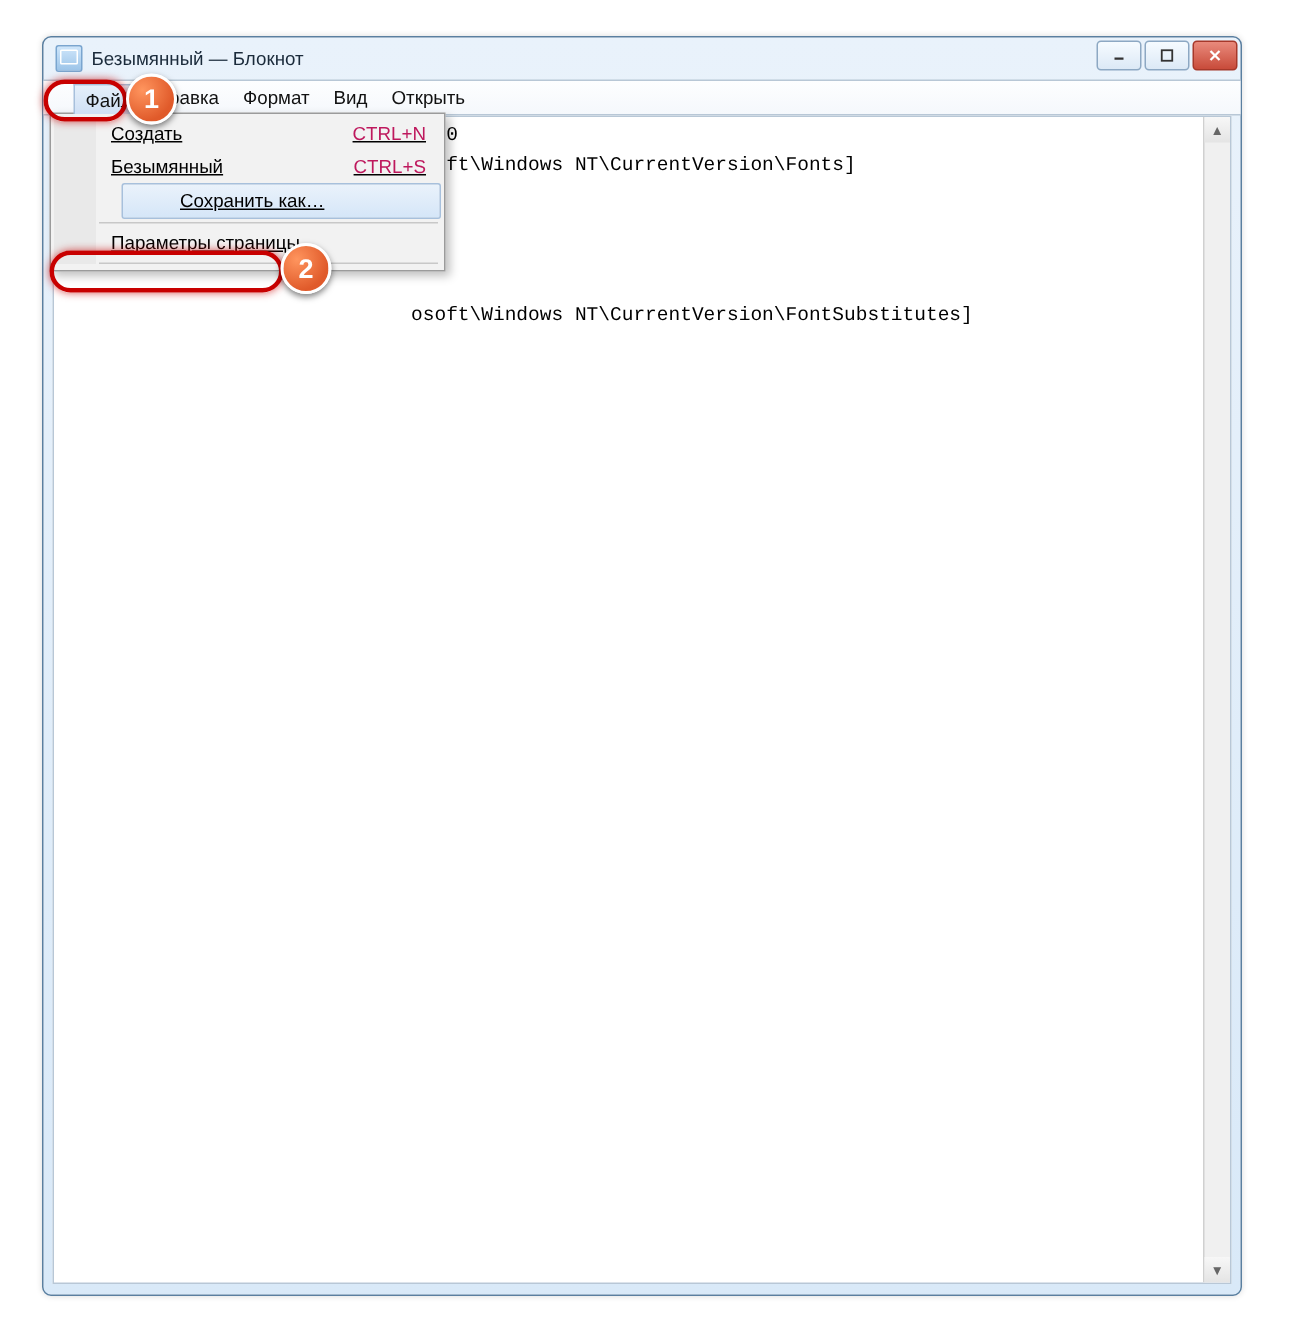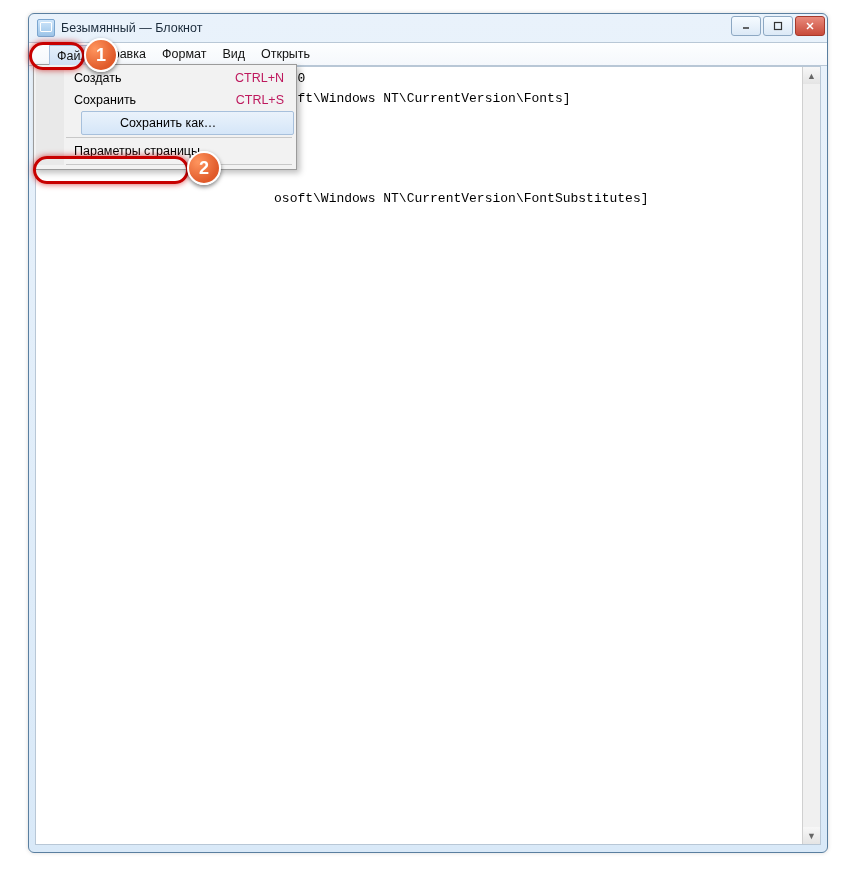--- a/index.html
+++ b/index.html
@@ -7,21 +7,21 @@
     padding: 0;
     width: 859px;
     height: 885px;
     font-family: "Segoe UI", Tahoma, sans-serif;
     background: #fff;
     overflow: hidden;
   }
   .win-frame {
     position: absolute;
     left: 28px;
-    top: 13px;
+    top: 24px;
     width: 800px;
     height: 840px;
     border: 1px solid #5a7fa0;
     border-radius: 6px;
     background: linear-gradient(to bottom, #e9f2fb 0%, #d9e9f8 100%);
     box-shadow: 0 0 4px rgba(0,0,0,0.15);
     box-sizing: border-box;
   }
   .titlebar {
     height: 28px;
@@ -140,20 +140,21 @@
     width: 258px;
     background: #f2f2f2;
     border: 1px solid #9b9b9b;
     box-shadow: 3px 3px 6px rgba(0,0,0,0.25);
     z-index: 15;
     padding: 2px;
   }
   .dd-inner {
     border-left: 28px solid #e9e9e9;
     position: relative;
+    text-decoration: underline;
   }
   .dd-item {
     height: 22px;
     display: flex;
     align-items: center;
     font-size: 12.5px;
     color:#000;
     padding-left: 10px;
     padding-right: 10px;
     cursor: default;
@@ -248,21 +249,21 @@
     </div>
   </div>
 
   <div class="dropdown" id="dropdown" style="left:4px; top:50px;">
     <div class="dd-inner" id="dd-inner">
         <div class="dd-item">
           <span>Создать</span>
           <span class="dd-shortcut">CTRL+N</span>
         </div>
         <div class="dd-item">
-          <span>Сохранить</span>
+          <span>Безымянный</span>
           <span class="dd-shortcut">CTRL+S</span>
         </div>
         <div class="dd-item highlight">
           <span>Сохранить как…</span>
           <span class="dd-shortcut"></span>
         </div>
         <div class="dd-sep"></div>
         <div class="dd-item">
           <span>Параметры страницы…</span>
           <span class="dd-shortcut"></span>

